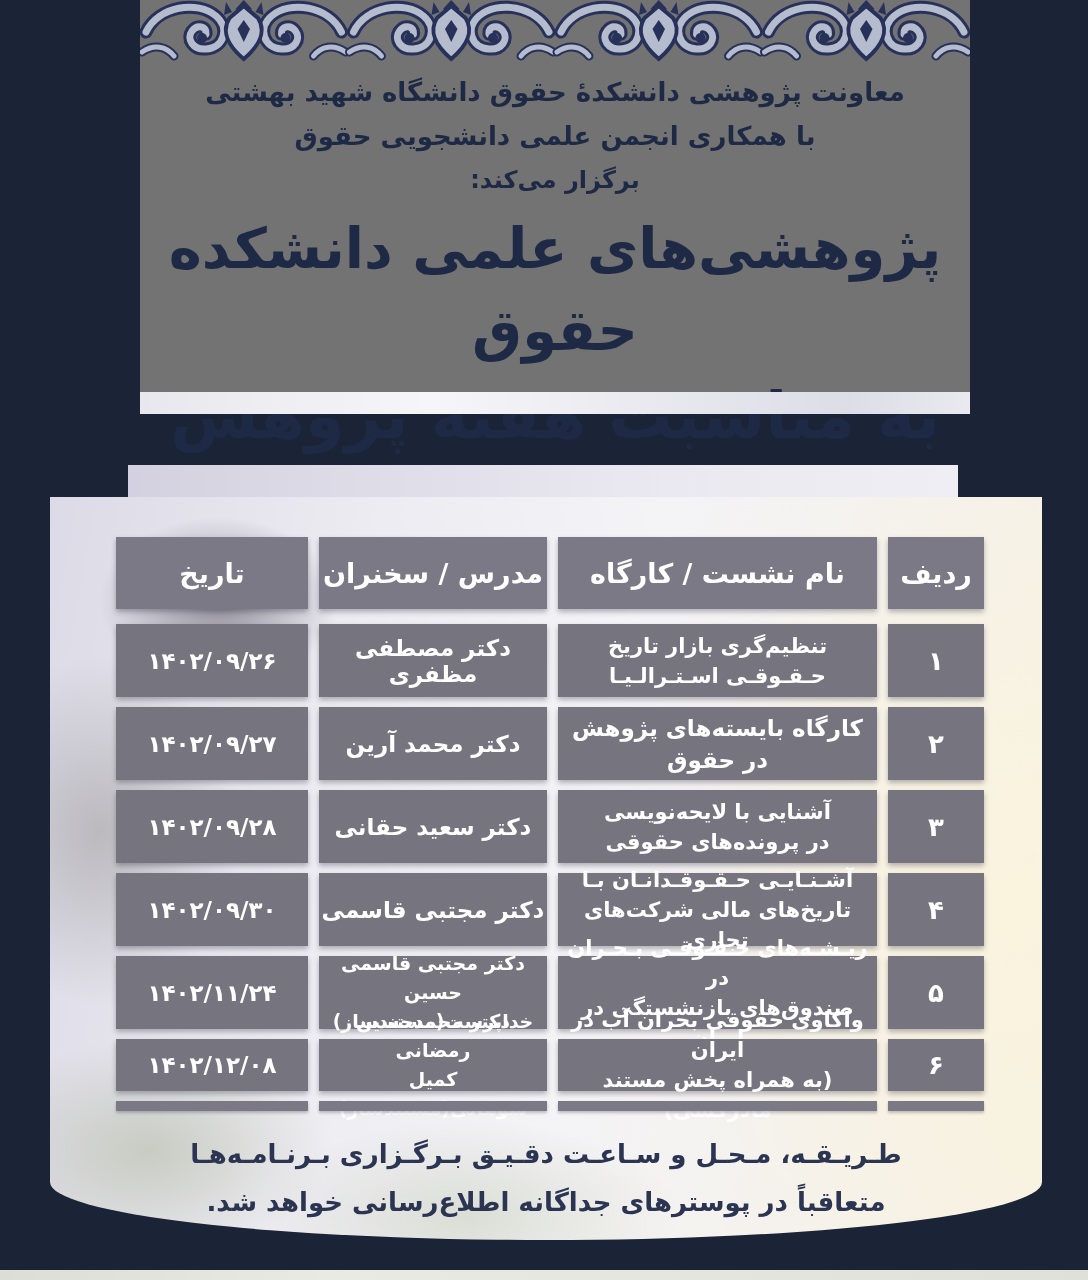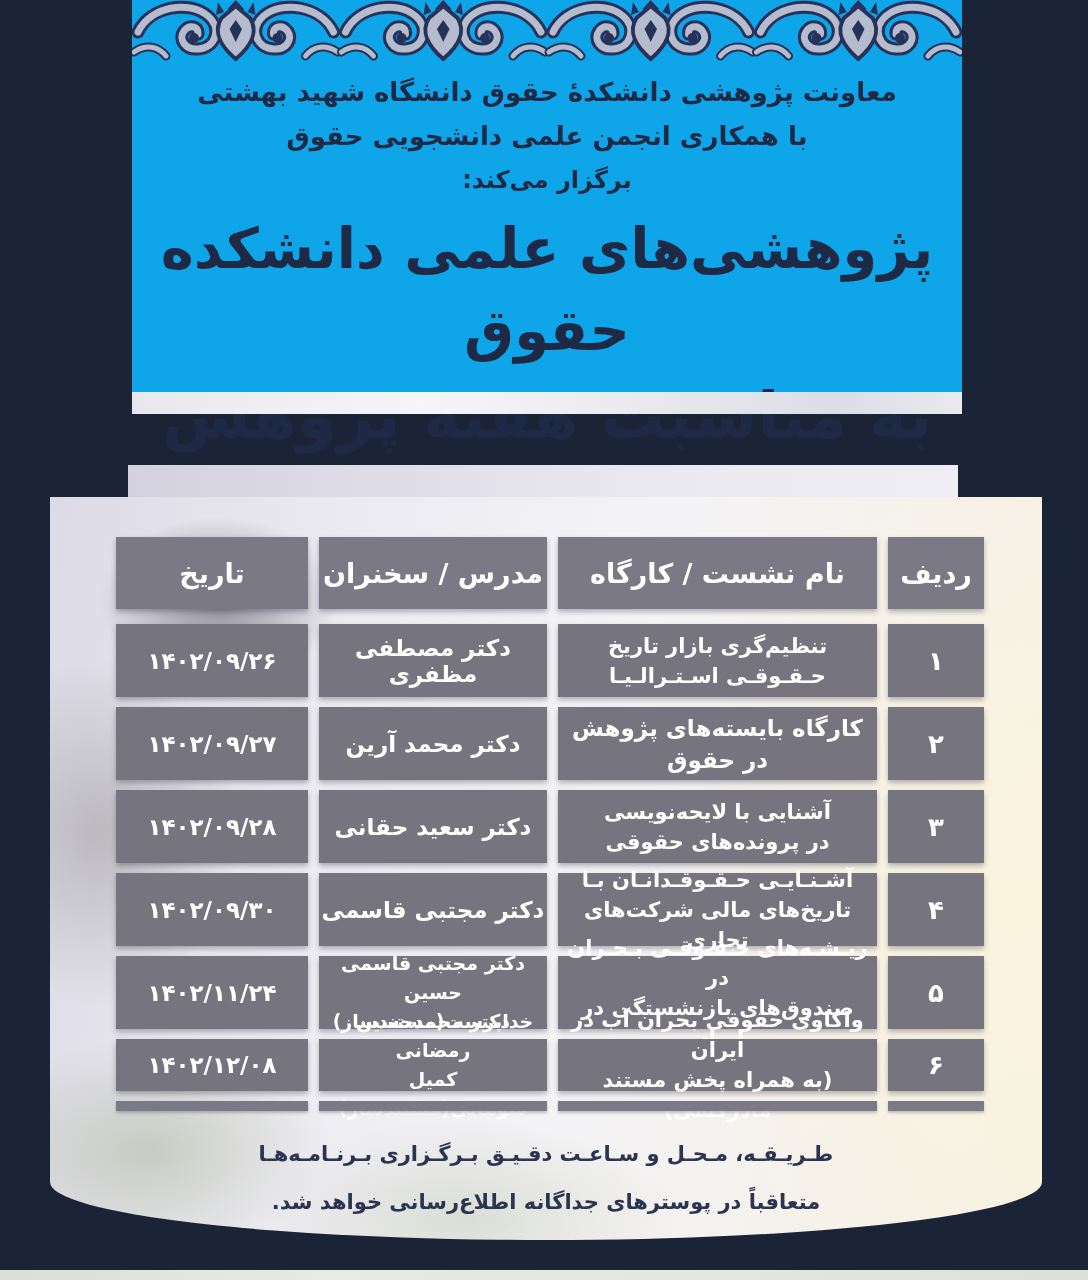--- a/index.html
+++ b/index.html
@@ -9,22 +9,22 @@
   }
   .page{
     position:relative;
     width:1088px;height:1280px;
     background:#1b2336;
     overflow:hidden;
     margin:0 auto;
   }
   
   .banner{
-    position:absolute;left:132px;top:0;width:830px;height:414px;
-    background:#0ea5e9;
+    position:absolute;left:140px;top:0;width:830px;height:414px;
+    background:#737373;
     text-align:center;
   }
   .ornament{display:block;width:830px;height:64px;}
   .org-line{color:#1e2a45;font-weight:bold;line-height:44px;}
   .org-line.l1{font-size:26px;margin-top:6px;}
   .org-line.l2{font-size:26px;}
   .org-line.l3{font-size:24px;}
   .title1{color:#1e2a45;font-weight:bold;font-size:56px;line-height:82px;margin-top:6px;letter-spacing:0;}
   .title2{color:#1e2a45;font-weight:bold;font-size:64px;line-height:88px;}
   .banner-strip{
@@ -69,21 +69,21 @@
   .session .ln{font-size:23px;font-weight:bold;line-height:32px;}
   .session.multi .ln{font-size:21px;line-height:30px;}
   .speaker .ln{font-size:23px;font-weight:bold;}
   .speaker.multi .ln{font-size:19px;line-height:29px;}
   .date{letter-spacing:3px;}
   .date .ln{font-size:23px;font-weight:bold;}
   .stub{height:10px;background:#7b7985;box-shadow:0 2px 3px rgba(25,25,45,.25);}
   
   .footer{
     position:absolute;left:50px;top:1130px;width:992px;
-    text-align:center;color:#2b3450;font-weight:bold;font-size:21px;line-height:48px;
+    text-align:center;color:#2b3450;font-weight:bold;font-size:26px;line-height:48px;
   }
   .bottom-strip{
     position:absolute;left:0;top:1270px;width:1088px;height:10px;
     background:linear-gradient(90deg,#dcded6,#e9ebe3 30%,#dfe1d9);
   }
 </style>
 </head>
 <body>
 
 <div class="page">

